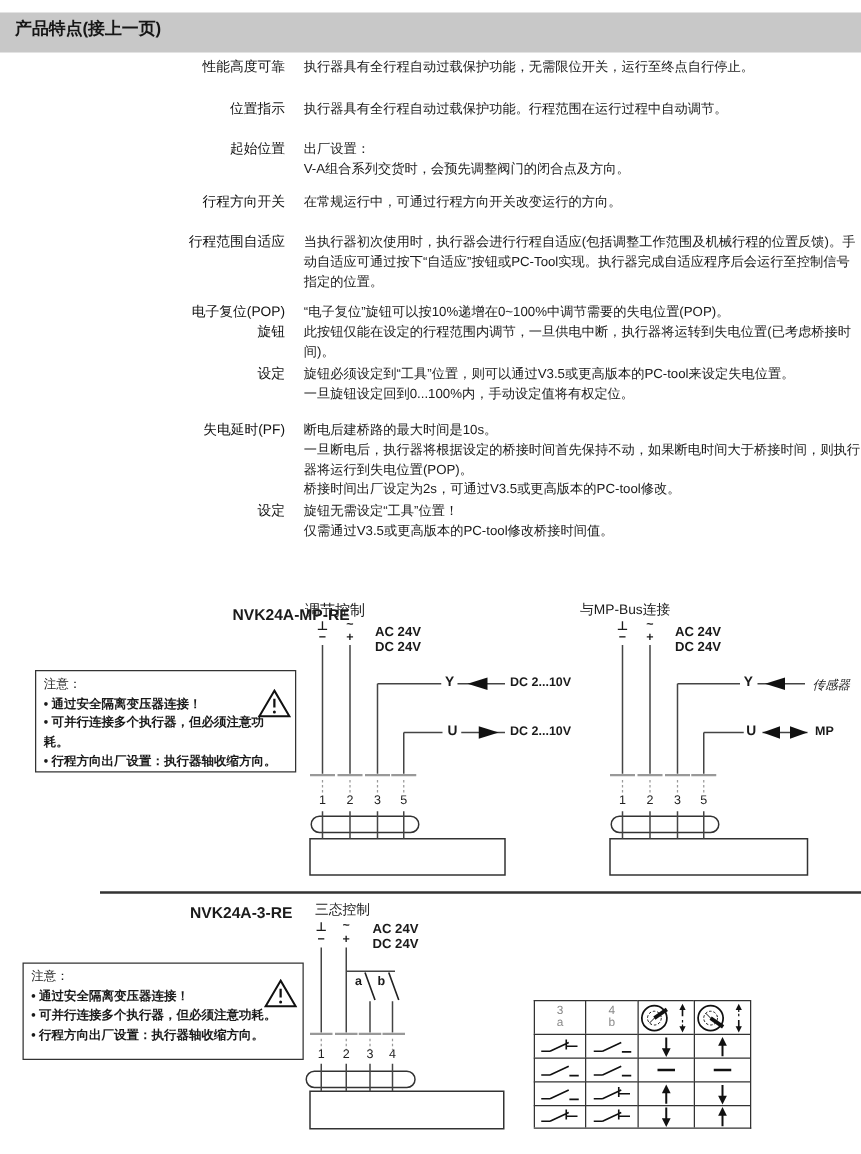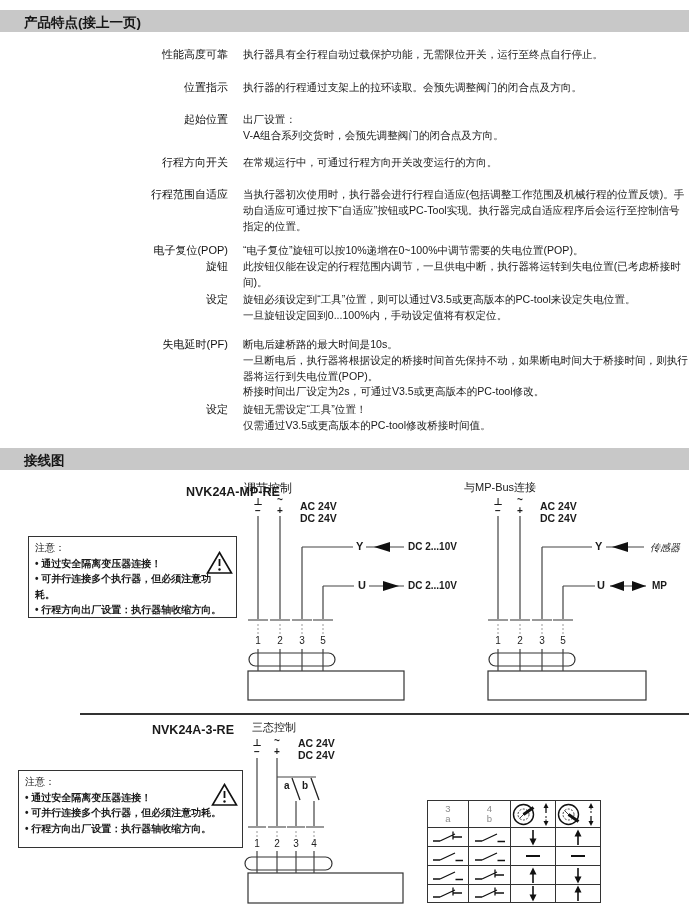--- a/index.html
+++ b/index.html
@@ -1,19 +1,19 @@
 <!DOCTYPE html>
 <html><head>
 <meta charset="utf-8">
 <style>
   html,body{margin:0;padding:0;background:#fff;}
   .page{position:relative;width:689px;height:923px;background:#fff;overflow:hidden;
         font-family:"Liberation Sans","DejaVu Sans",sans-serif;color:#1a1a1a;}
-  .bar{position:absolute;left:0;width:689px;height:22px;background:#c8c8c8;
-       font-size:13.5px;font-weight:bold;line-height:25px;padding-left:24px;
+  .bar{position:absolute;left:0;width:689px;height:32px;background:#c8c8c8;
+       font-size:13.5px;font-weight:bold;line-height:25px;padding-left:12px;
        box-sizing:border-box;color:#161616;}
   .frow{position:absolute;left:0;width:689px;}
   .flabel{position:absolute;left:0;top:0;width:228px;text-align:right;
           font-size:11px;line-height:15.5px;white-space:pre-line;color:#111;}
   .ftext{position:absolute;left:243px;top:0;width:447px;font-size:10.6px;
          line-height:15.8px;white-space:pre-line;}
   .t{position:absolute;font-size:10.5px;white-space:nowrap;}
   .b{font-weight:bold;}
   .model{position:absolute;font-size:12.5px;font-weight:bold;white-space:nowrap;}
   .sym{position:absolute;font-size:10px;font-weight:bold;width:12px;text-align:center;}
@@ -42,21 +42,21 @@
   <div class="bar" style="top:10px;">
     <span>产品特点(接上一页)</span>
   </div>
 
   <div class="frow" style="top:47px">
       <div class="flabel">性能高度可靠</div>
       <div class="ftext">执行器具有全行程自动过载保护功能，无需限位开关，运行至终点自行停止。</div>
     </div>
   <div class="frow" style="top:80px">
       <div class="flabel">位置指示</div>
-      <div class="ftext">执行器的行程通过支架上的拉环读取。会预先调整阀门的闭合点及方向。</div>
+      <div class="ftext">执行器具有全行程自动过载保护功能。行程范围在运行过程中自动调节。</div>
     </div>
   <div class="frow" style="top:112px">
       <div class="flabel">起始位置</div>
       <div class="ftext">出厂设置：
 V-A组合系列交货时，会预先调整阀门的闭合点及方向。</div>
     </div>
   <div class="frow" style="top:155px">
       <div class="flabel">行程方向开关</div>
       <div class="ftext">在常规运行中，可通过行程方向开关改变运行的方向。</div>
     </div>
@@ -80,23 +80,20 @@
       <div class="ftext">断电后建桥路的最大时间是10s。
 一旦断电后，执行器将根据设定的桥接时间首先保持不动，如果断电时间大于桥接时间，则执行器将运行到失电位置(POP)。
 桥接时间出厂设定为2s，可通过V3.5或更高版本的PC-tool修改。</div>
     </div>
   <div class="frow" style="top:402px">
       <div class="flabel">设定</div>
       <div class="ftext">旋钮无需设定“工具”位置！
 仅需通过V3.5或更高版本的PC-tool修改桥接时间值。</div>
     </div>
 
-  <div class="bar" style="top:448px;">
-    <span>接线图</span>
-  </div>
 
   <svg class="wires" width="689" height="923" viewBox="0 0 689 923">
 
     <rect x="249" y="653" width="86" height="13" rx="6.5" fill="#fff" stroke="#333" stroke-width="1.2"></rect>
     <rect x="489" y="653" width="86" height="13" rx="6.5" fill="#fff" stroke="#333" stroke-width="1.2"></rect>
     <rect x="245" y="857" width="87" height="13" rx="6.5" fill="#fff" stroke="#333" stroke-width="1.2"></rect>
     <rect x="248" y="671" width="156" height="29" fill="#fff" stroke="#333" stroke-width="1.2"></rect>
     <rect x="488" y="671" width="158" height="29" fill="#fff" stroke="#333" stroke-width="1.2"></rect>
     <rect x="248" y="873" width="155" height="30" fill="#fff" stroke="#333" stroke-width="1.2"></rect>
 

